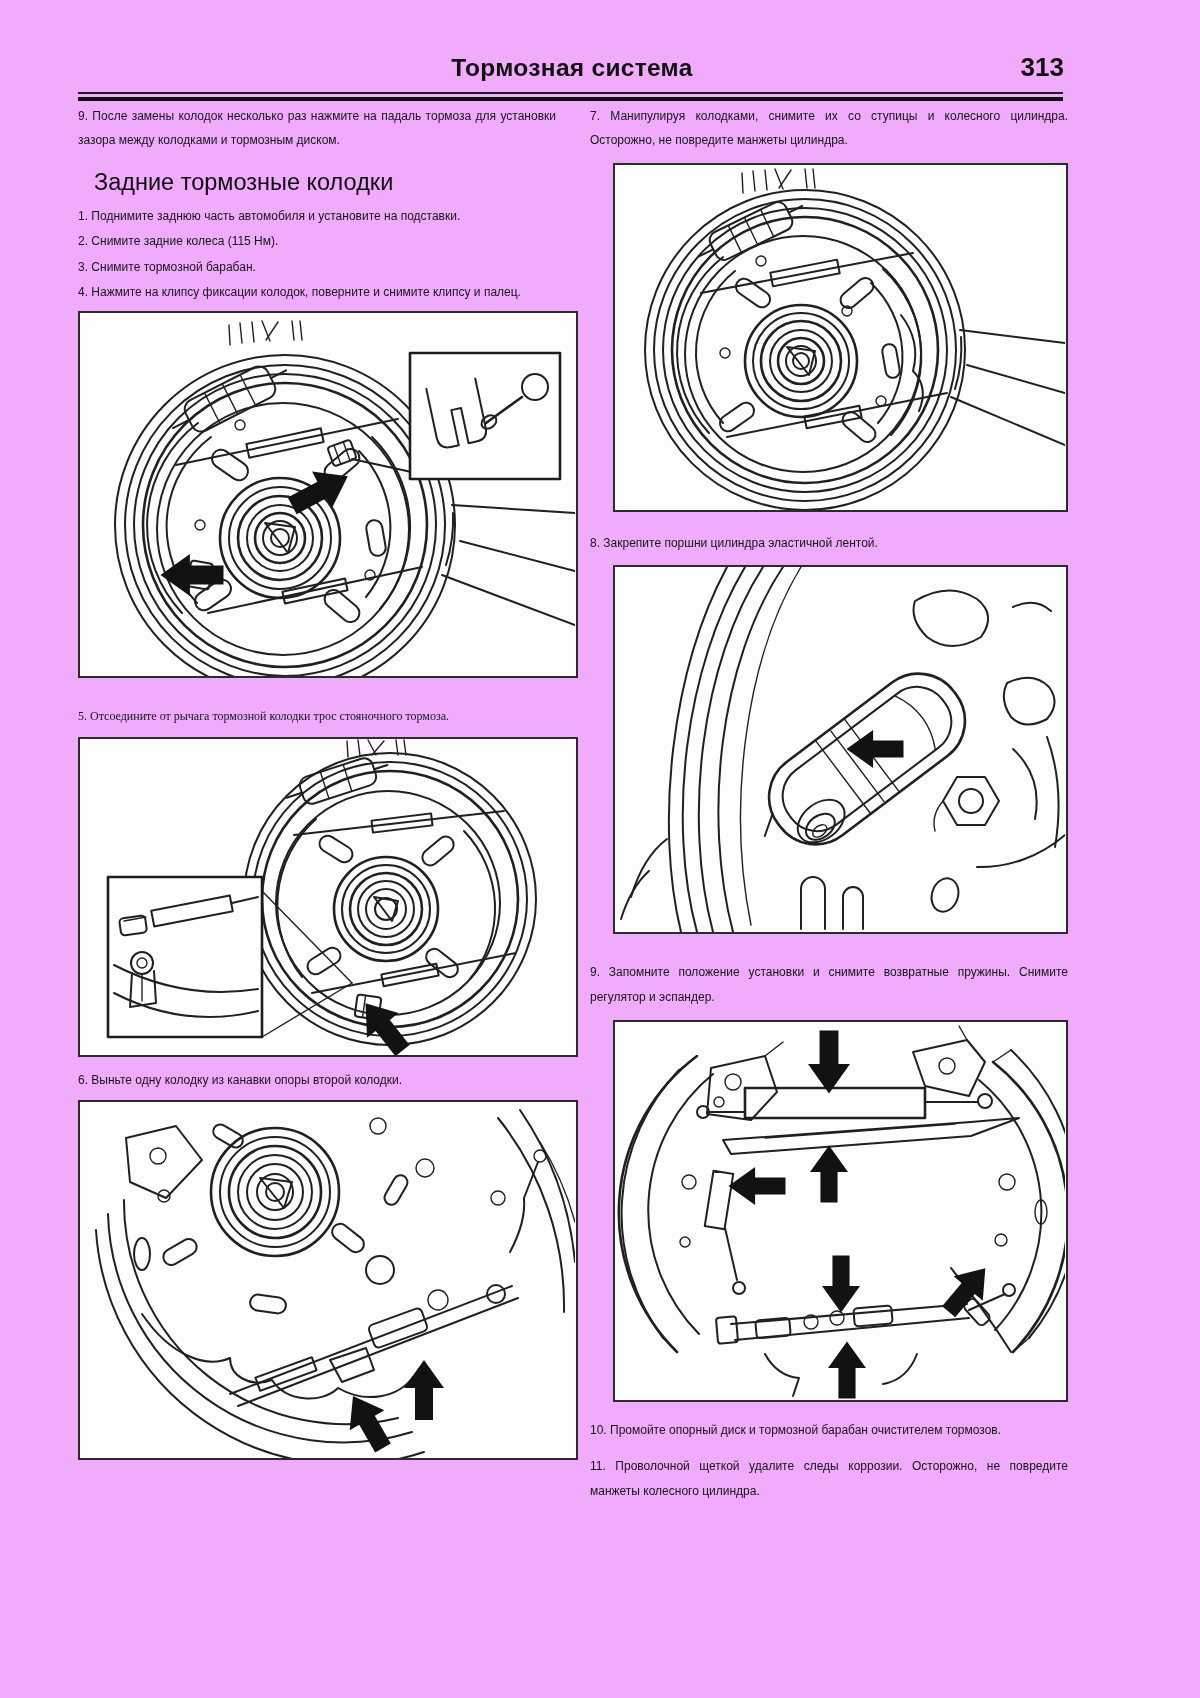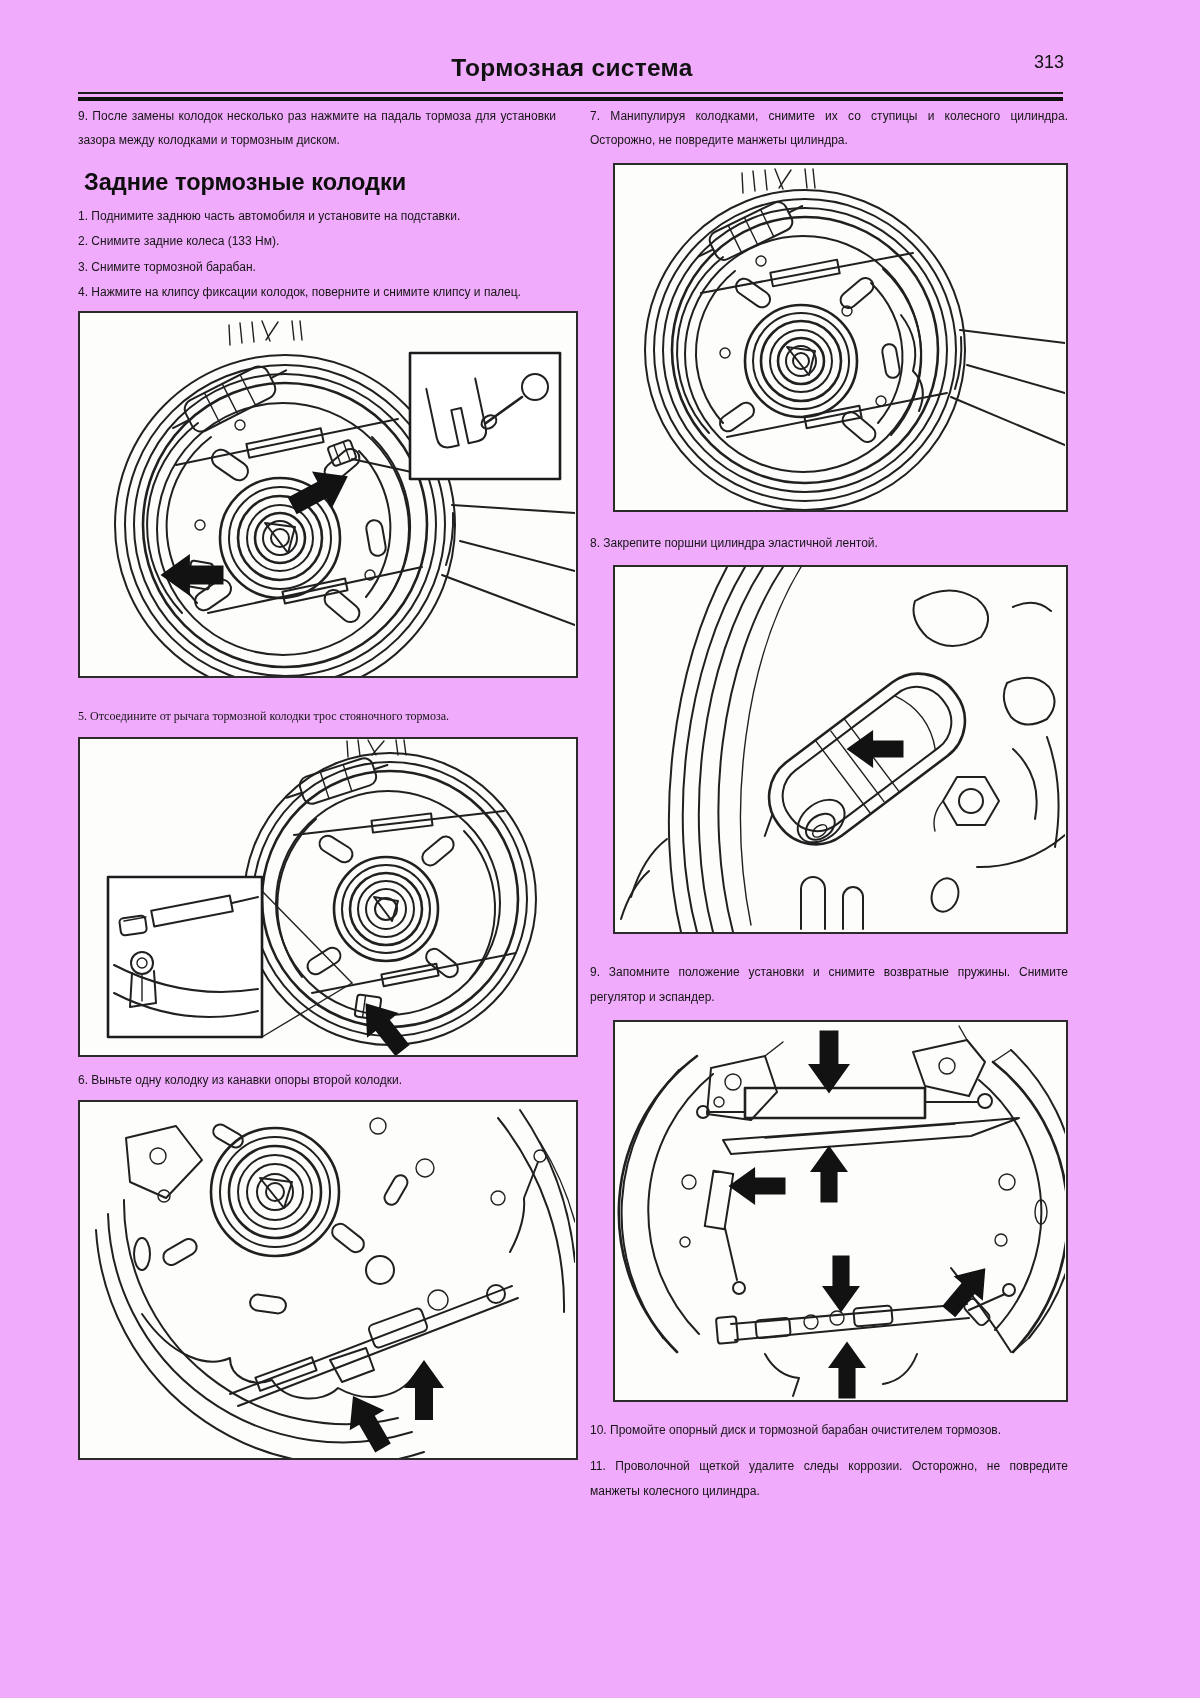--- a/index.html
+++ b/index.html
@@ -8,36 +8,36 @@
     background:#f0abfc;
     font-family:"Liberation Sans","DejaVu Sans",sans-serif;
     color:#161616;overflow:hidden;
   }
   .content{position:absolute;left:78px;top:0;width:988px;height:1698px;}
   .hdr-title{
     position:absolute;left:0;top:54px;width:100%;text-align:center;
     font-size:24.5px;font-weight:bold;letter-spacing:.3px;color:#121212;
   }
   .hdr-num{
-    position:absolute;right:2px;top:52px;font-size:18px;font-weight:normal;color:#121212;
+    position:absolute;right:2px;top:52px;font-size:26px;font-weight:bold;color:#121212;
   }
   .hdr-rule{
     position:absolute;left:0;top:92px;width:985px;height:3px;
     border-top:2px solid #1d1d1d;border-bottom:4px solid #101010;
   }
   .col{position:absolute;top:104px;}
   .col-left{left:0;width:478px;}
   .col-right{left:512px;width:478px;}
   p.step{
     font-size:12px;line-height:24.4px;margin:0;
     text-align:justify;text-align-last:left;color:#151515;
   }
   p.step + p.step{margin-top:1px;}
   h2.sec{
-    font-size:23.5px;line-height:28px;font-weight:bold;margin:15px 6px 8px;color:#0e0e0e;
+    font-size:23.5px;line-height:28px;font-weight:normal;margin:15px 16px 8px;color:#0e0e0e;
   }
   figure{margin:0;border:2.5px solid #2b2b2b;background:#fdfdfb;box-sizing:border-box;}
   .fig-left{width:500px;}
   .fig-right{width:455px;margin-left:23px;}
   figure svg{display:block;}
   
   svg .ln, svg circle, svg ellipse, svg path, svg line, svg rect, svg polyline, svg polygon{
     fill:none;stroke:#202020;stroke-width:2;stroke-linecap:round;stroke-linejoin:round;
   }
   svg .blk{fill:#121212;stroke:none;}
@@ -55,21 +55,21 @@
     <div class="hdr-num">313</div>
     <div class="hdr-rule"></div>
 
     <div class="col col-left">
 
       <p class="step">9. После замены колодок несколько раз нажмите на падаль тормоза для установки зазора между колодками и тормозным диском.</p>
 
       <h2 class="sec">Задние тормозные колодки</h2>
 
       <p class="step">1. Поднимите заднюю часть автомобиля и установите на подставки.</p>
-      <p class="step">2. Снимите задние колеса (133 Нм).</p>
+      <p class="step">2. Снимите задние колеса (115 Нм).</p>
       <p class="step">3. Снимите тормозной барабан.</p>
       <p class="step">4. Нажмите на клипсу фиксации колодок, поверните и снимите клипсу и палец.</p>
 
       <figure class="fig-left" style="margin-top:7px;">
         <svg width="495" height="363" viewBox="0 0 495 363">
           <defs>
             <pattern id="coil1" patternUnits="userSpaceOnUse" width="7" height="30">
               <path d="M3.5 0 V30" style="stroke:#202020;stroke-width:2.3;fill:none"></path>
             </pattern>
           </defs>

